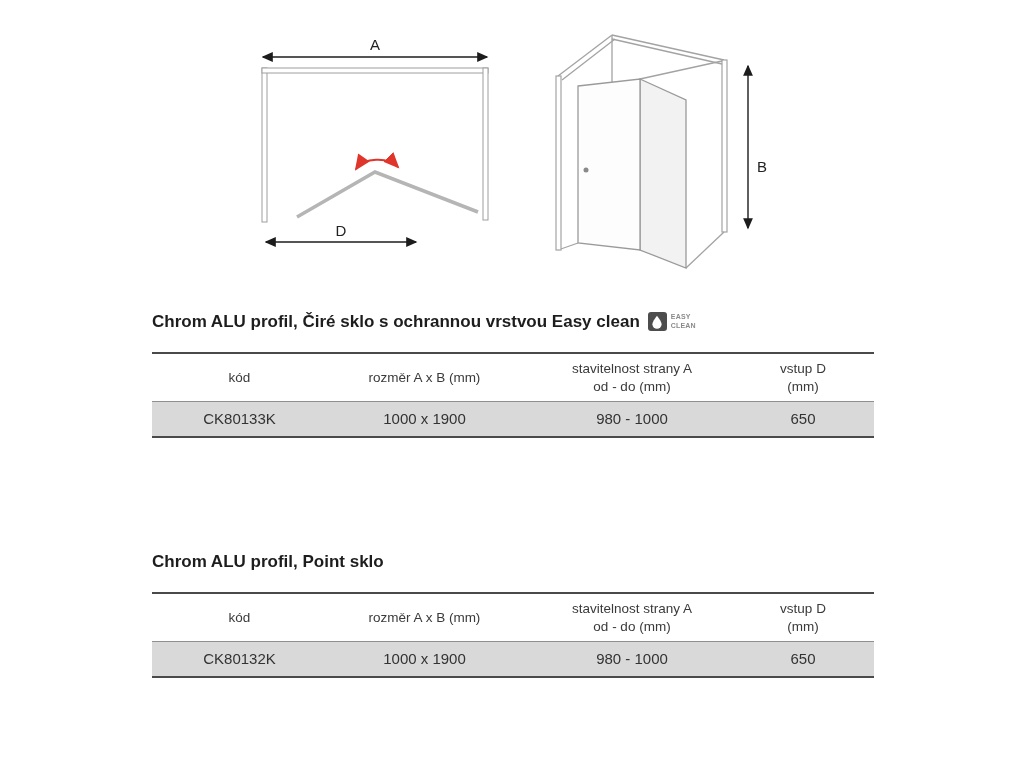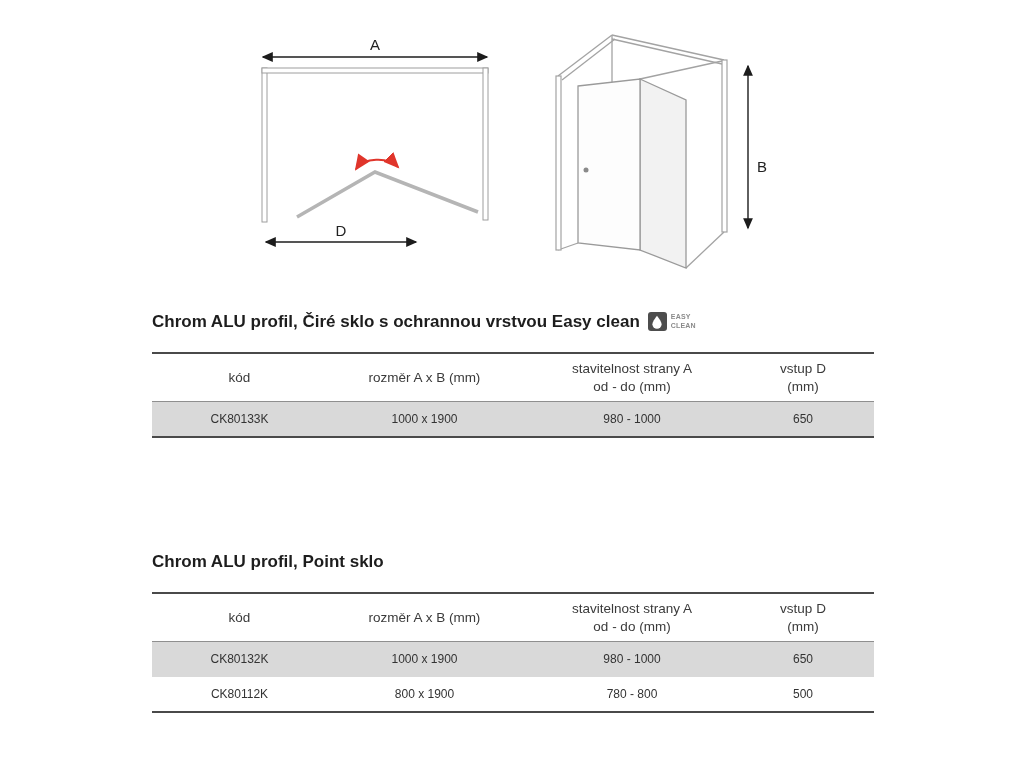--- a/index.html
+++ b/index.html
@@ -19,21 +19,21 @@
   .section-title { display:flex; align-items:flex-start; gap:8px; font-size:17px; font-weight:bold; color:#1d1d1d; height:24px; }
   .badge { display:inline-flex; align-items:center; gap:4px; }
   .badge-drop { display:inline-flex; align-items:center; justify-content:center; width:19px; height:19px; background:#4d4d4d; border-radius:3px; }
   .badge-text span { display:block; font-size:7px; font-weight:bold; color:#8a8a8a; line-height:1.15; letter-spacing:.2px; }
 
   table.spec-table { width:722px; border-collapse:collapse; margin-top:16px; border-top:2px solid #4a4a4a; border-bottom:2px solid #4a4a4a; }
   table.spec-table th { font-weight:400; font-size:13.5px; line-height:1.3; padding:6px 0; vertical-align:middle; text-align:center; color:#3a3a3a; border-bottom:1px solid #8f8f8f; }
   table.spec-table th.col-kod, table.spec-table td.col-kod { text-align:center; padding-left:10px; }
   table.spec-table tbody tr { height:35px; }
   table.spec-table tbody tr:nth-child(odd) { background:#d9d9d9; }
-  table.spec-table td { font-size:12px; text-align:center; color:#333333; }
+  table.spec-table td { font-size:15px; text-align:center; color:#333333; }
 </style>
 </head>
 <body>
 
 <div class="page">
 
   <svg class="diag diag-left" width="250" height="232" viewBox="0 0 250 232">
     <defs>
       <marker id="ahE" markerWidth="9" markerHeight="8" refX="7" refY="3.5" orient="auto">
         <path d="M0,0 L8,3.5 L0,7 Z" fill="#1c1c1c"></path>
@@ -161,23 +161,17 @@
           <th><span>vstup D</span><br><span>(mm)</span></th>
         </tr>
       </thead>
       <tbody>
         <tr>
           <td class="col-kod">CK80132K</td>
           <td>1000 x 1900</td>
           <td>980 - 1000</td>
           <td>650</td>
         </tr>
-        <tr>
-          <td class="col-kod">CK80112K</td>
-          <td>800 x 1900</td>
-          <td>780 - 800</td>
-          <td>500</td>
-        </tr>
       </tbody>
     </table>
   </div>
 
 </div>
 
 </body></html>

